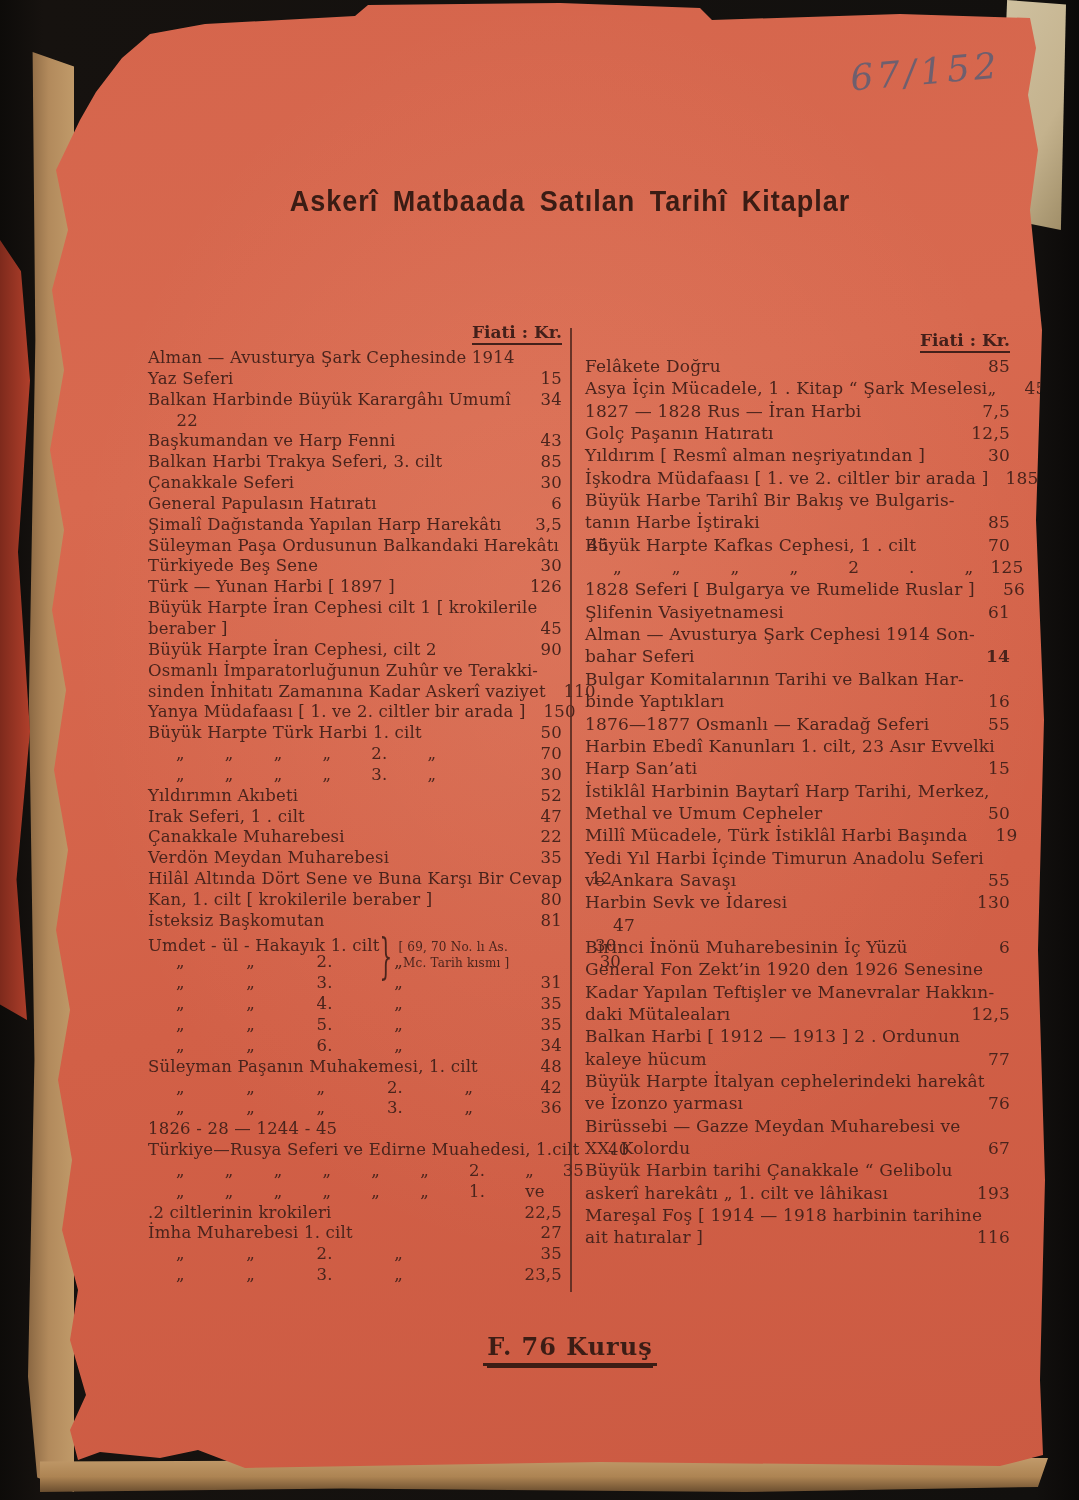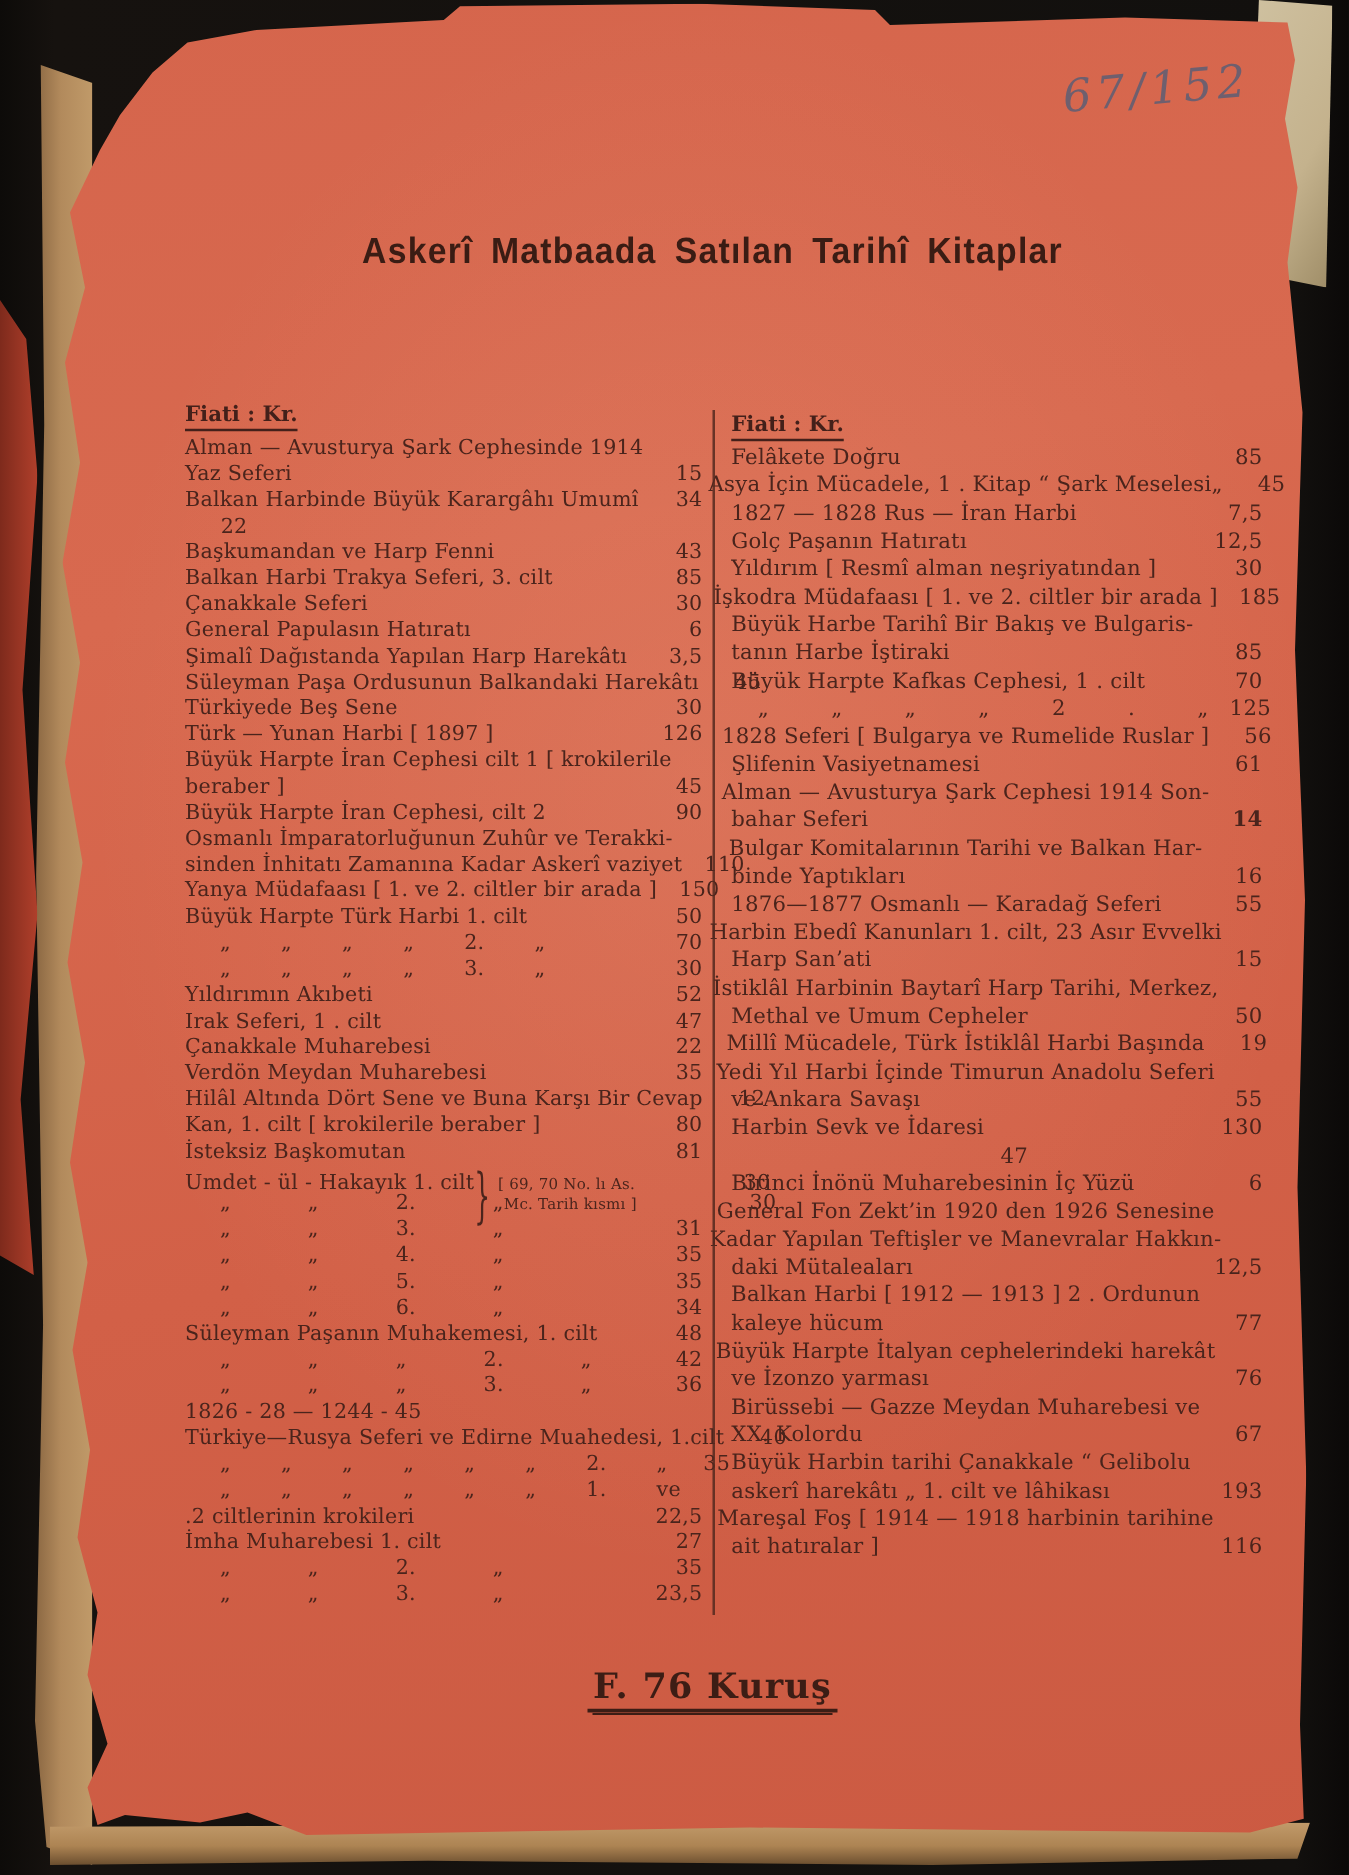--- a/index.html
+++ b/index.html
@@ -49,48 +49,48 @@
     position:absolute;left:60px;top:186px;width:1020px;text-align:center;
     font-family:"Liberation Sans", sans-serif;font-weight:bold;
     font-size:27px;letter-spacing:1px;color:#3a1c14;
     transform:scaleY(1.08);word-spacing:6px;
   }
   .cols{position:absolute;left:148px;top:322px;width:862px;}
   .col{position:absolute;top:0;color:#4a241c;}
   .col-left{left:0;width:414px;}
   .col-right{left:437px;width:425px;}
   .col-header{
-    font-weight:bold;font-size:17px;margin-bottom:6px;
+    text-align:right;font-weight:bold;font-size:17px;margin-bottom:6px;
     color:#43201a;
   }
   .col-header span{border-bottom:2px solid #43201a;padding-bottom:1px;}
   .col-right .col-header{margin-top:8px;}
   .row{display:flex;align-items:baseline;font-size:16.5px;letter-spacing:.2px;}
   .col-left  .row{height:20.85px;}
-  .col-right .row{height:22.35px;font-size:17px;justify-content:center;}
+  .col-right .row{height:22.35px;font-size:17px;}
   .row .t{flex:1;white-space:nowrap;overflow:visible;}
   .row .p{width:50px;text-align:right;flex:none;}
   .row .p.bold{font-weight:bold;}
   .row.ditto .t{padding-left:28px;word-spacing:2.1em;}
   .row.ditto2 .t{padding-left:28px;word-spacing:3.4em;}
   .row.dittoR .t{padding-left:28px;word-spacing:2.6em;}
   .row .note{flex:none;width:168px;font-size:12px;white-space:nowrap;}
   .row .brace{
     flex:none;display:inline-block;font-size:20px;margin-right:6px;
     transform:scaleY(2.4) translateY(5px);color:#4a241c;
   }
   .divider{
     position:absolute;left:570px;top:328px;height:964px;width:0;
     border-left:2px solid #54291f;opacity:.85;
   }
   .footer{
     position:absolute;left:60px;top:1332px;width:1020px;text-align:center;
   }
   .footer span{
-    font-size:28px;font-weight:bold;color:#3c1d15;letter-spacing:1px;
+    font-size:24px;font-weight:bold;color:#3c1d15;letter-spacing:1px;
     border-bottom:3px solid #3c1d15;padding:0 4px 2px 4px;
     box-shadow:0 6px 0 -4px #3c1d15;
   }
 </style>
 </head>
 <body>
 
 <div class="scan">
   <div class="under-left"></div>
   <div class="under-bottom"></div>

